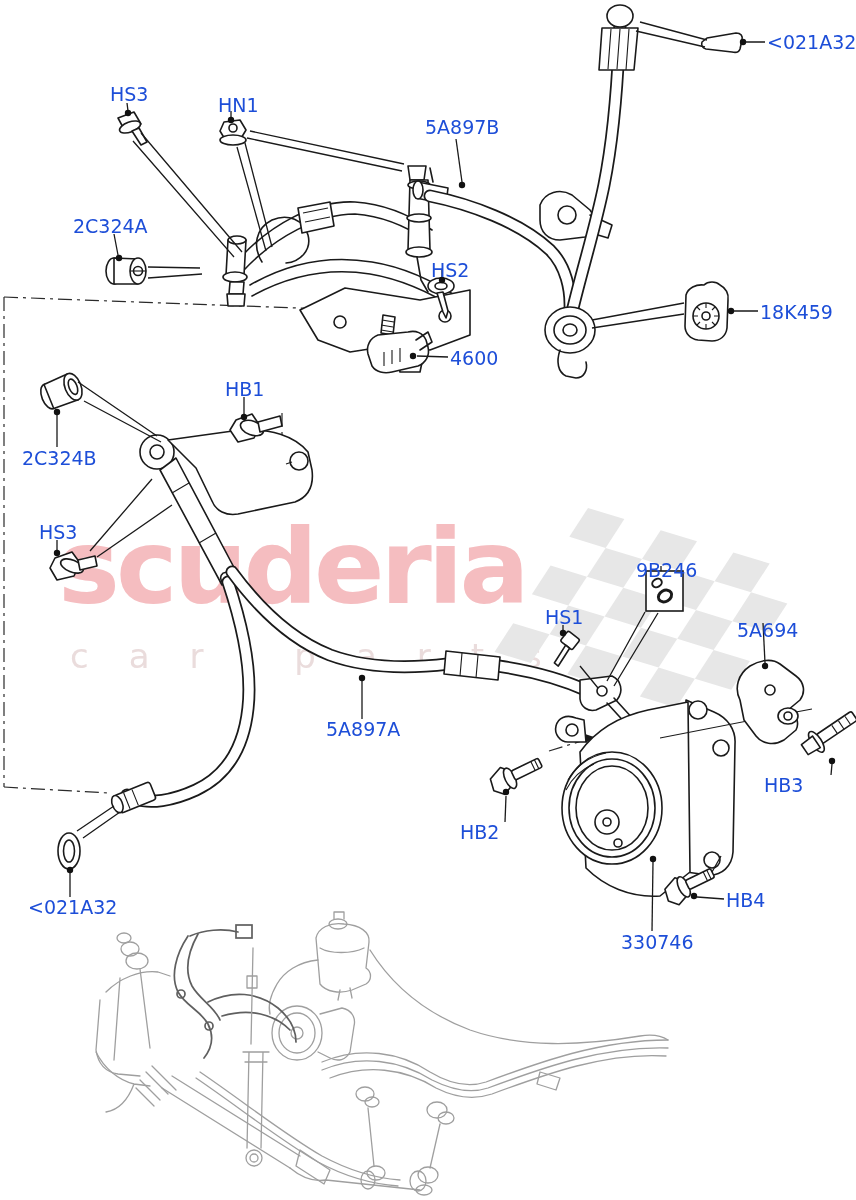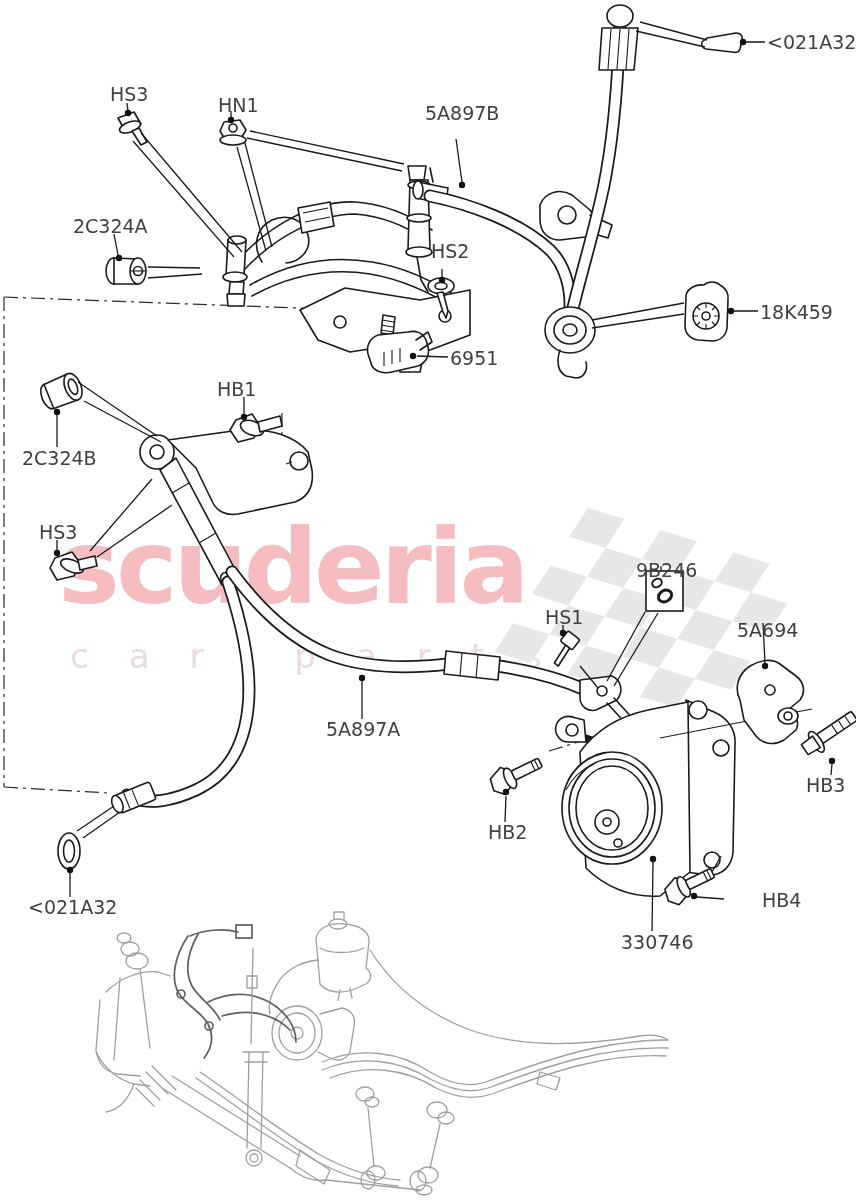--- a/index.html
+++ b/index.html
@@ -3,21 +3,21 @@
 <meta charset="utf-8">
 <style>
   html,body{margin:0;padding:0;background:#fff;}
   .stage{position:relative;width:856px;height:1200px;background:#ffffff;overflow:hidden;
          font-family:"DejaVu Sans","Liberation Sans",sans-serif;}
   .wm-brand{position:absolute;left:58px;top:506px;font-size:104px;font-weight:bold;
             letter-spacing:-4px;color:#f5bdc0;z-index:1;user-select:none;}
   .wm-tag{position:absolute;left:70px;top:636px;font-size:34px;font-weight:normal;
           letter-spacing:40px;color:#eadcdc;z-index:1;user-select:none;}
   svg.art{position:absolute;left:0;top:0;z-index:2;}
-  .lbl{position:absolute;z-index:3;color:#404040;font-size:19px;line-height:1.1;
+  .lbl{position:absolute;z-index:3;color:#1d4ed8;font-size:19px;line-height:1.1;
        white-space:nowrap;cursor:pointer;}
   .k{stroke:#1a1a1a;fill:none;stroke-width:1.6;stroke-linecap:round;stroke-linejoin:round;}
   .kw{stroke:#1a1a1a;fill:#ffffff;stroke-width:1.6;stroke-linejoin:round;}
   .thin{stroke:#1a1a1a;fill:none;stroke-width:1.1;}
   .lead{stroke:#1a1a1a;fill:none;stroke-width:1.3;}
   .dot{fill:#111;stroke:none;}
   .ph{stroke:#2a2a2a;fill:none;stroke-width:1.2;stroke-dasharray:14 5 3 5;}
   .hoseO{stroke:#1a1a1a;fill:none;stroke-width:13;stroke-linecap:round;}
   .hoseI{stroke:#ffffff;fill:none;stroke-width:9.5;stroke-linecap:round;}
   .gray{stroke:#9f9f9f;fill:none;stroke-width:1.3;stroke-linecap:round;stroke-linejoin:round;}
@@ -398,32 +398,32 @@
       <path class="lead" d="M652 931 L653 862"></path>
       <circle class="dot" cx="653" cy="859" r="3.2"></circle>
 
       <path class="lead" d="M70 897 L70 873 M77 831 L114 806 M83 838 L120 812"></path>
       <circle class="dot" cx="70" cy="870" r="3.2"></circle>
     </g>
   </svg>
 
   <div class="lbl" style="left:110px;top:84px">HS3</div>
   <div class="lbl" style="left:218px;top:95px">HN1</div>
-  <div class="lbl" style="left:425px;top:103px">5A897B</div>
+  <div class="lbl" style="left:425px;top:117px">5A897B</div>
   <div class="lbl" style="left:767px;top:32px">&lt;021A32</div>
   <div class="lbl" style="left:73px;top:216px">2C324A</div>
-  <div class="lbl" style="left:431px;top:241px">HS2</div>
-  <div class="lbl" style="left:450px;top:348px">6951</div>
+  <div class="lbl" style="left:431px;top:260px">HS2</div>
+  <div class="lbl" style="left:450px;top:348px">4600</div>
   <div class="lbl" style="left:760px;top:302px">18K459</div>
-  <div class="lbl" style="left:217px;top:379px">HB1</div>
+  <div class="lbl" style="left:225px;top:379px">HB1</div>
   <div class="lbl" style="left:22px;top:448px">2C324B</div>
   <div class="lbl" style="left:39px;top:522px">HS3</div>
   <div class="lbl" style="left:636px;top:560px">9B246</div>
   <div class="lbl" style="left:737px;top:620px">5A694</div>
   <div class="lbl" style="left:545px;top:607px">HS1</div>
   <div class="lbl" style="left:326px;top:719px">5A897A</div>
-  <div class="lbl" style="left:488px;top:822px">HB2</div>
-  <div class="lbl" style="left:806px;top:775px">HB3</div>
-  <div class="lbl" style="left:762px;top:890px">HB4</div>
+  <div class="lbl" style="left:460px;top:822px">HB2</div>
+  <div class="lbl" style="left:764px;top:775px">HB3</div>
+  <div class="lbl" style="left:726px;top:890px">HB4</div>
   <div class="lbl" style="left:621px;top:932px">330746</div>
   <div class="lbl" style="left:28px;top:897px">&lt;021A32</div>
 
 </div>
 
 </body></html>

